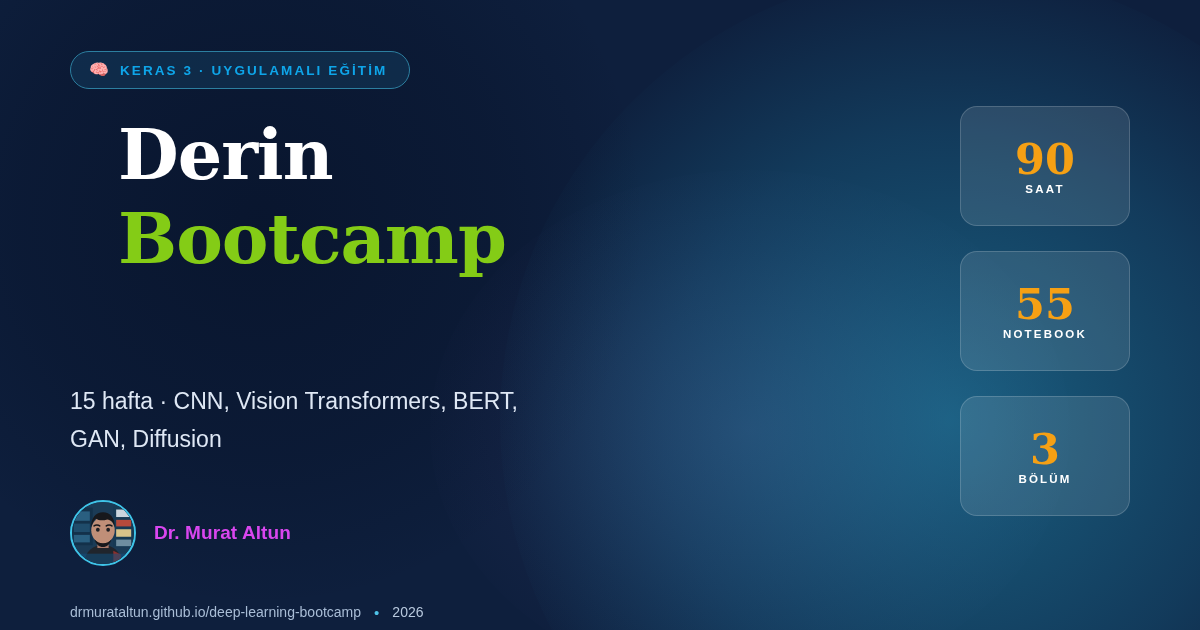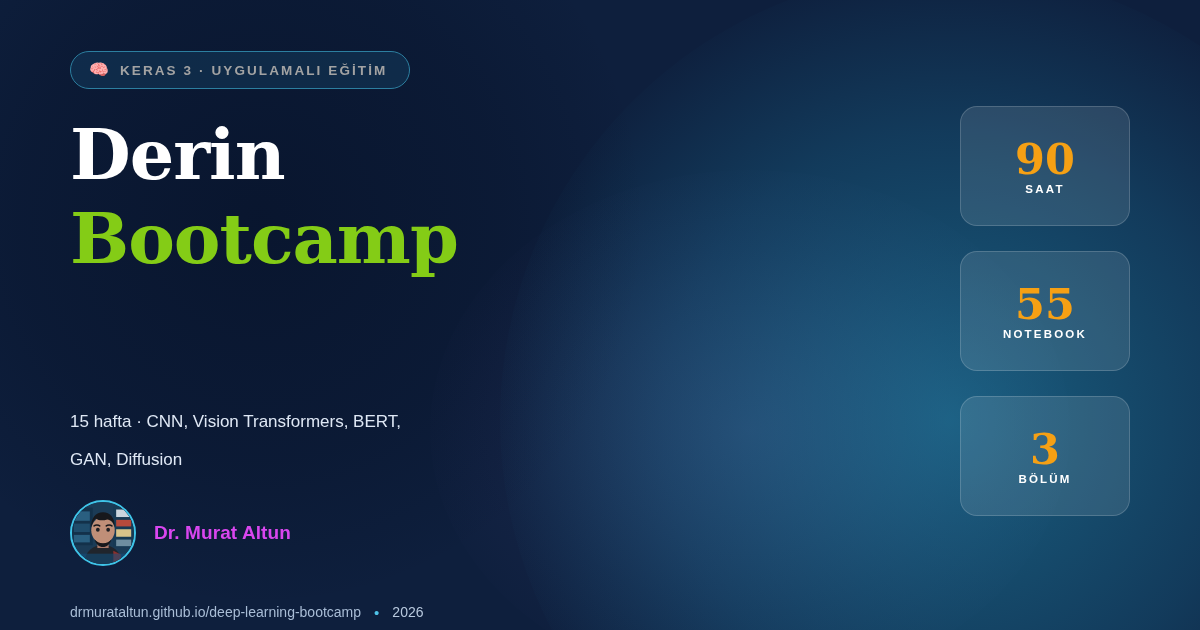--- a/index.html
+++ b/index.html
@@ -51,42 +51,42 @@
     display:flex; align-items:center; gap:11px;
     height:38px; padding:0 22px 0 18px;
     border:1px solid #2c7fa0;
     border-radius:999px;
     background:rgba(30,90,130,.28);
   }
   .badge-emoji { font-size:16px; line-height:1; }
   .badge-text {
     font-size:13.5px; font-weight:bold;
     letter-spacing:2.1px;
-    color:#a3a3a3;
+    color:#0ea5e9;
     white-space:nowrap;
   }
 
   
   .headline {
     position:absolute; left:70px; top:113px;
     font-family:"DejaVu Serif", serif;
     font-weight:bold;
     font-size:70px;
     line-height:84px;
     letter-spacing:-1px;
   }
-  .hl-line { display:block; white-space:nowrap; }
+  .hl-line { display:block; white-space:nowrap;margin-left:48px; }
   .hl-white { color:#ffffff; }
   .hl-accent { color:#84cc16; }
 
   
   .subtitle {
-    position:absolute; left:70px; top:403px;
+    position:absolute; left:70px; top:382px;
     width:620px;
-    font-size:17px;
+    font-size:23px;
     line-height:38px;
     color:#dfe8f5;
     font-weight:normal;
   }
   .subtitle .sub-line { display:block; white-space:nowrap; }
 
   
   .author {
     position:absolute; left:70px; top:500px;
     display:flex; align-items:center; gap:18px;

